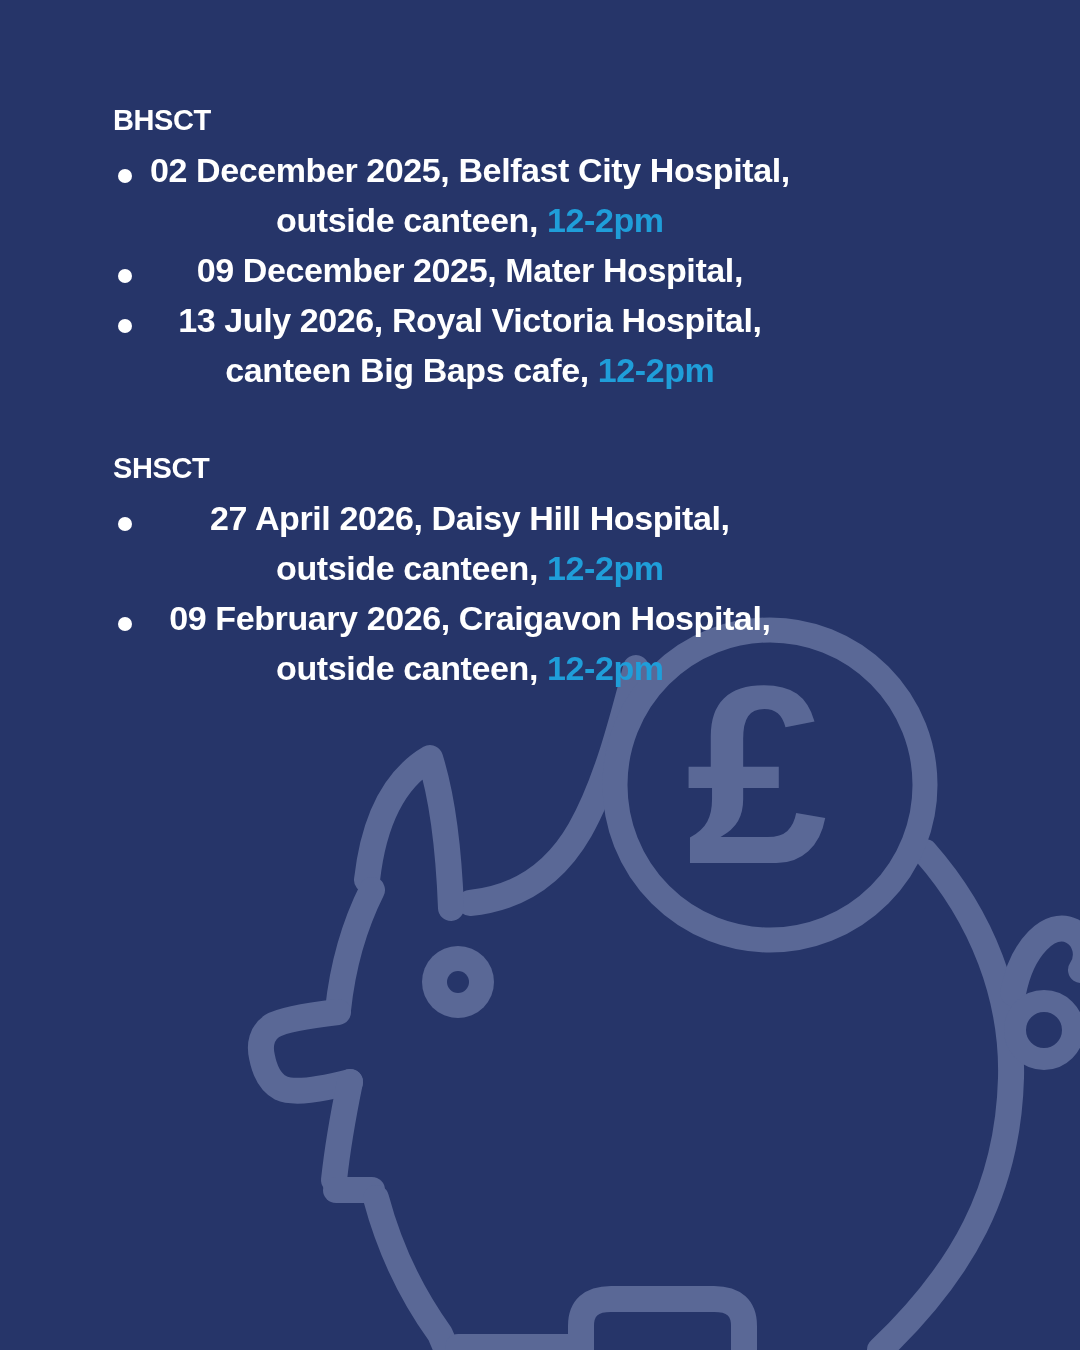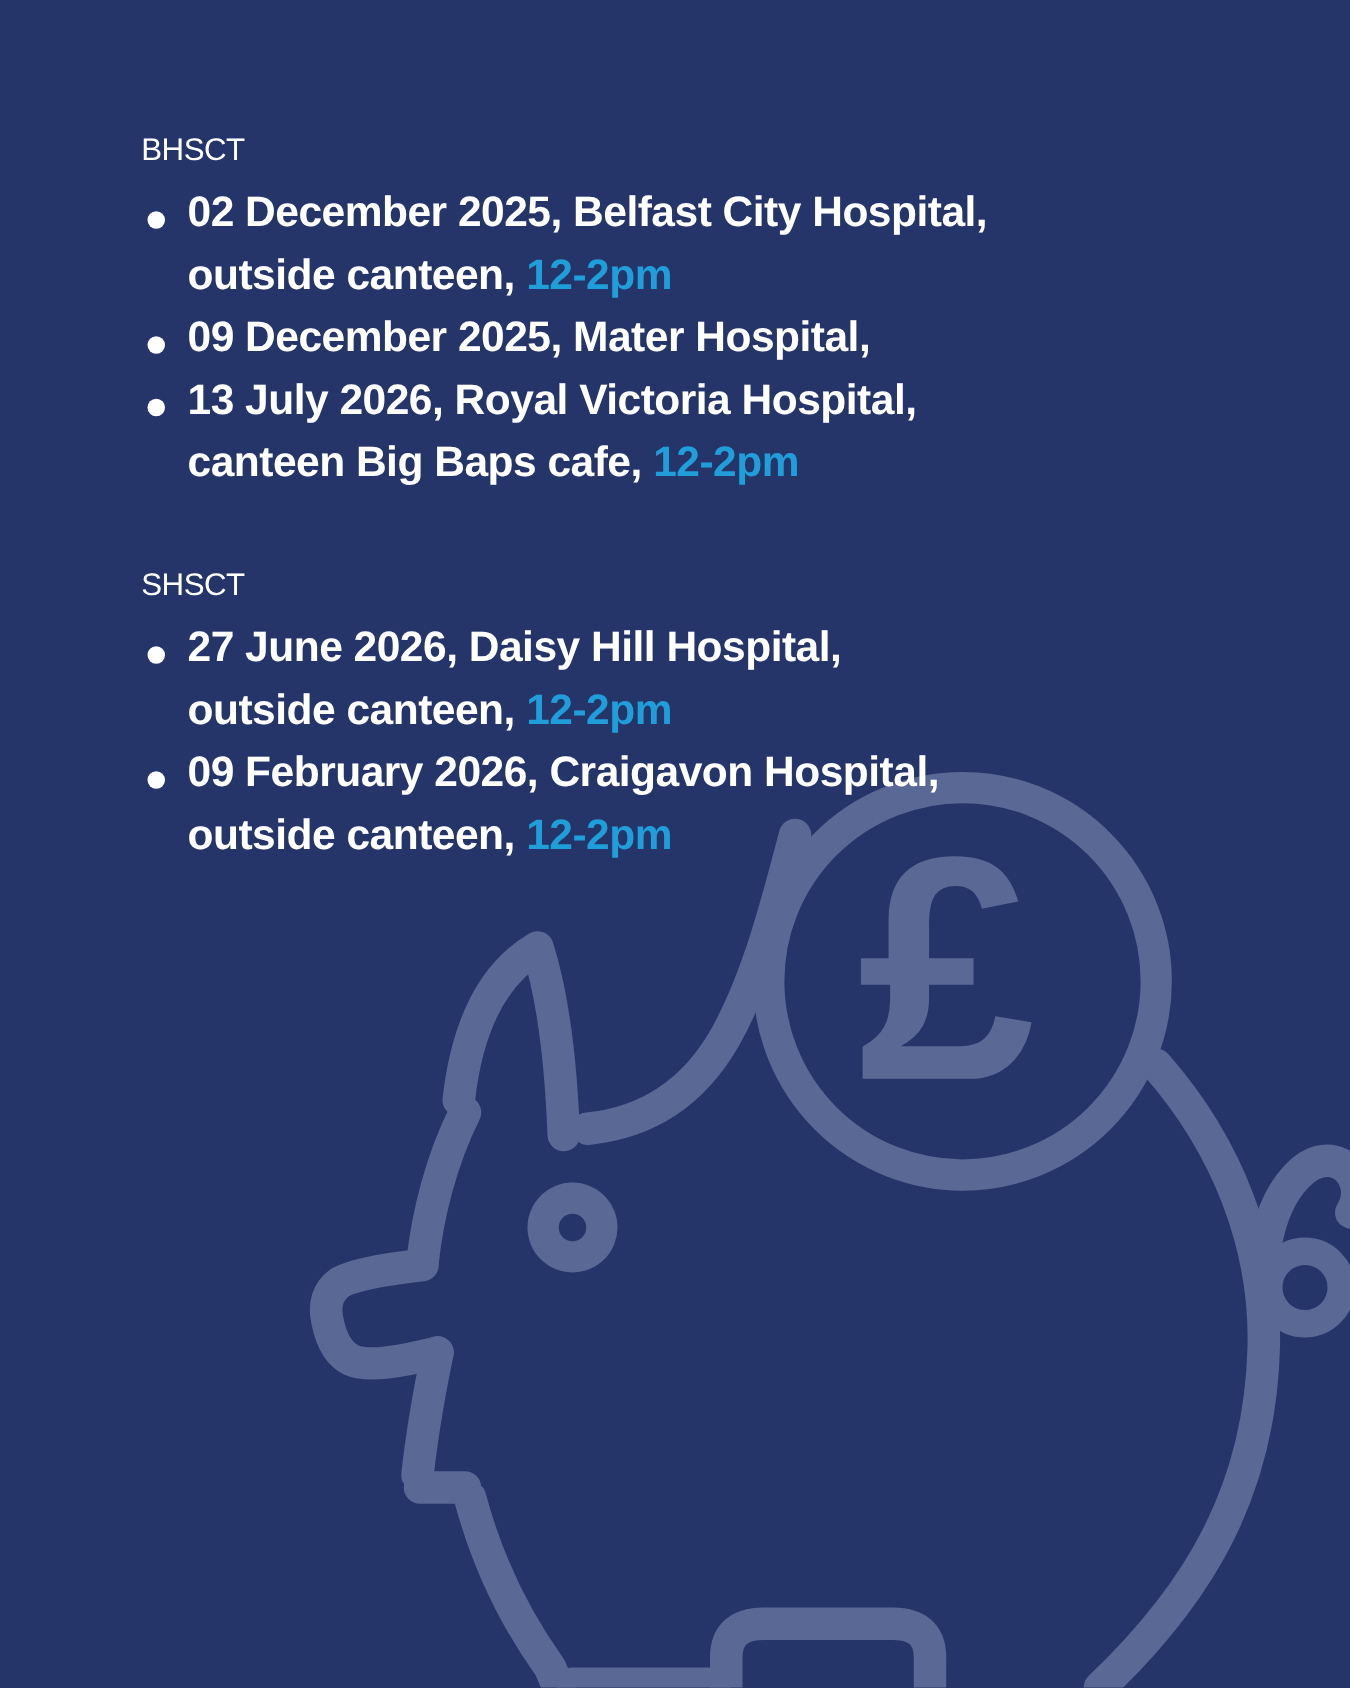--- a/index.html
+++ b/index.html
@@ -30,30 +30,30 @@
     color: var(--white);
     font-weight: bold;
     font-size: 34px;
     line-height: 50px;
     letter-spacing: -0.4px;
   }
   .trust-section { margin: 0; padding: 0; }
   .trust-section + .trust-section { margin-top: 48px; }
   .section-heading {
     margin: 0; padding: 0;
-    font-size: 25px; line-height: 50px; font-weight: normal;
+    font-size: 29px; line-height: 50px; font-weight: bold;
     color: var(--white);
   }
   .event-item { position: relative; padding-left: 37px; }
   .bullet {
     position: absolute; left: 5px; top: 24px;
     width: 14px; height: 14px; border-radius: 50%;
     background: var(--white);
   }
-  .event-line { white-space: nowrap; }
+  .event-line { white-space: nowrap; text-align: center; }
   .time { color: var(--blue); }
 </style>
 </head>
 <body>
 
 <div class="poster">
 
   <svg class="watermark" viewBox="0 0 1080 1350" aria-hidden="true">
     <g stroke="#5a6896" stroke-width="26" fill="none" stroke-linecap="round" stroke-linejoin="round">
 
@@ -106,21 +106,21 @@
         <div class="event-item">
           <span class="bullet"></span>
           <div class="event-line">13 July 2026, Royal Victoria Hospital,</div>
           <div class="event-line"><span>canteen Big Baps cafe,</span> <span class="time">12-2pm</span></div>
         </div>
       </section>
       <section class="trust-section">
         <h2 class="section-heading">SHSCT</h2>
         <div class="event-item">
           <span class="bullet"></span>
-          <div class="event-line">27 June 2026, Daisy Hill Hospital,</div>
+          <div class="event-line">27 April 2026, Daisy Hill Hospital,</div>
           <div class="event-line"><span>outside canteen,</span> <span class="time">12-2pm</span></div>
         </div>
         <div class="event-item">
           <span class="bullet"></span>
           <div class="event-line">09 February 2026, Craigavon Hospital,</div>
           <div class="event-line"><span>outside canteen,</span> <span class="time">12-2pm</span></div>
         </div>
       </section>
     </div>
 </div>

